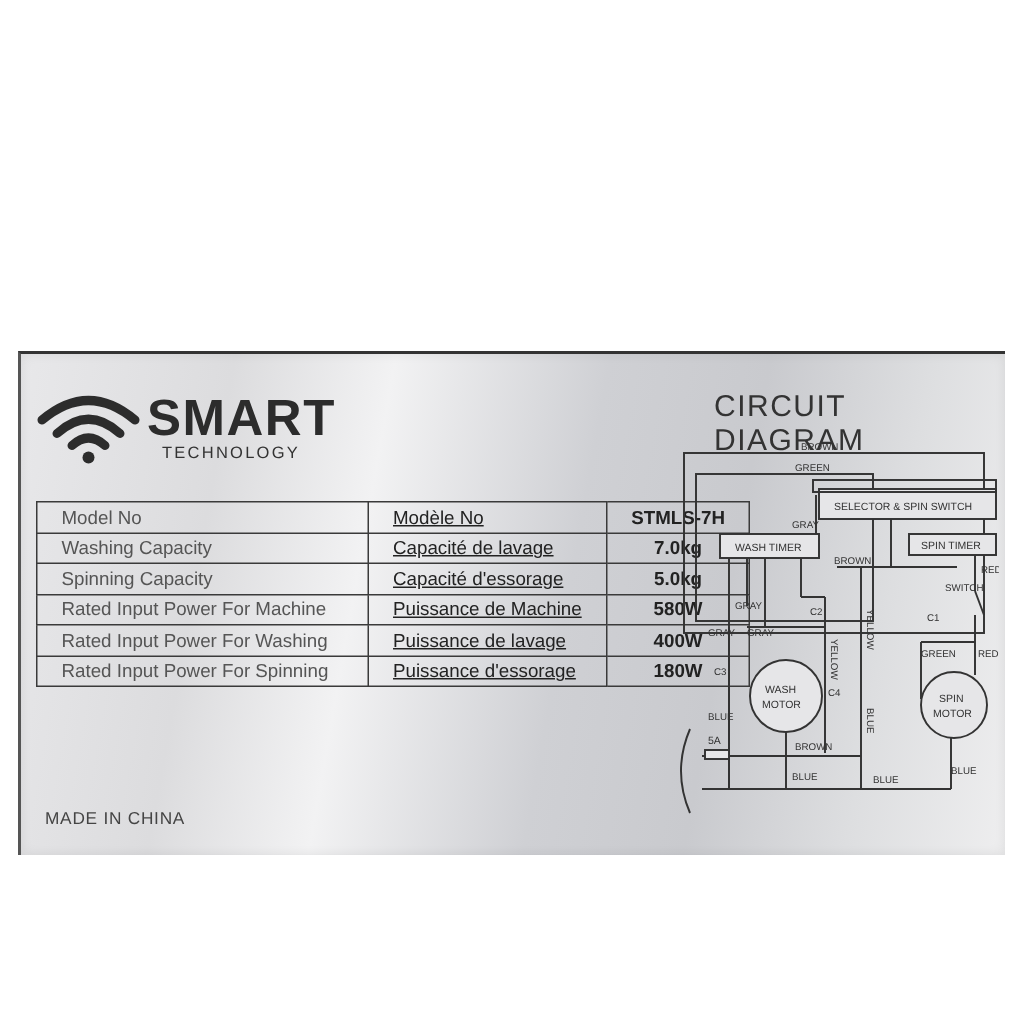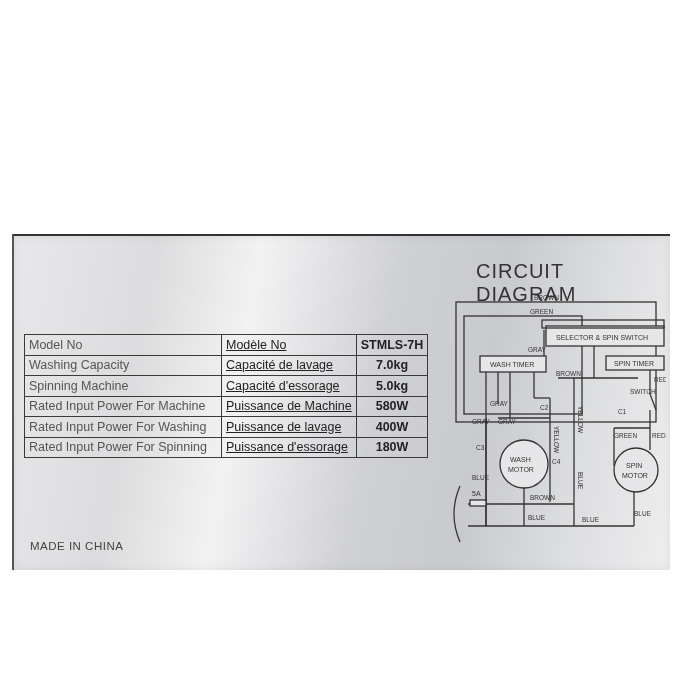--- a/index.html
+++ b/index.html
@@ -8,49 +8,59 @@
     position:absolute; left:12px; top:234px; width:656px; height:334px;
     background: linear-gradient(100deg, #e8e8ea 0%, #dcdcde 20%, #f2f2f3 35%, #cfd0d4 55%, #c9cace 70%, #dddee0 85%, #eeeeef 100%);
     border-top:2px solid #333; border-left:2px solid #555;
     box-shadow: inset 0 0 8px rgba(0,0,0,0.08);
   }
   .logo { position:absolute; left:10px; top:22px; width:230px; height:60px; }
   .wifi { position:absolute; left:0; top:2px; width:70px; height:50px; }
   .brand { position:absolute; left:74px; top:2px; font-size:34px; font-weight:bold; letter-spacing:1px; color:#2c2c2c; }
   .tagline { position:absolute; left:84px; top:38px; font-size:11px; letter-spacing:1.5px; color:#333; }
   table.spec { position:absolute; left:10px; top:98px; border-collapse:collapse; font-size:12.5px; color:#333; }
-  table.spec td { border:1.5px solid #3a3a3a; height:19.5px; padding:0 4px; white-space:nowrap; }
+  table.spec td { border:1.5px solid #3a3a3a; height:19.5px; padding:0 16px; white-space:nowrap; }
   table.spec td.c1 { width:188px; color:#555; }
   table.spec td.c2 { width:124px; color:#222;text-decoration:underline; }
   table.spec td.c3 { width:56px; text-align:center; color:#222;font-weight:bold; }
   .made { position:absolute; left:16px; top:304px; font-size:11.5px; font-weight:normal; letter-spacing:0.5px; color:#444; }
   .ctitle { position:absolute; left:462px; top:24px; font-size:20px; letter-spacing:1px; color:#333; }
   .diagram { position:absolute; left:424px; top:50px; width:228px; height:270px; }
   .diagram text { font-family:"Liberation Sans", sans-serif; fill:#333; }
 </style>
 </head>
 <body>
 
 <div class="label">
 
+  <div class="logo">
+    <svg class="wifi" viewBox="0 0 70 50">
+      <path d="M4 20 Q35 -6 66 20" stroke="#2c2c2c" stroke-width="6" fill="none" stroke-linecap="round"></path>
+      <path d="M14 29 Q35 10 56 29" stroke="#2c2c2c" stroke-width="6" fill="none" stroke-linecap="round"></path>
+      <path d="M24 37 Q35 27 46 37" stroke="#2c2c2c" stroke-width="6" fill="none" stroke-linecap="round"></path>
+      <circle cx="35" cy="45" r="4" fill="#2c2c2c"></circle>
+    </svg>
+    <div class="brand">SMART</div>
+    <div class="tagline">TECHNOLOGY</div>
+  </div>
 
   <table class="spec">
     <tbody>
         <tr>
           <td class="c1">Model No</td>
           <td class="c2">Modèle No</td>
           <td class="c3">STMLS-7H</td>
         </tr>
     <tr>
           <td class="c1">Washing Capacity</td>
           <td class="c2">Capacité de lavage</td>
           <td class="c3">7.0kg</td>
         </tr>
     <tr>
-          <td class="c1">Spinning Machine</td>
+          <td class="c1">Spinning Capacity</td>
           <td class="c2">Capacité d'essorage</td>
           <td class="c3">5.0kg</td>
         </tr>
     <tr>
           <td class="c1">Rated Input Power For Machine</td>
           <td class="c2">Puissance de Machine</td>
           <td class="c3">580W</td>
         </tr>
     <tr>
           <td class="c1">Rated Input Power For Washing</td>

